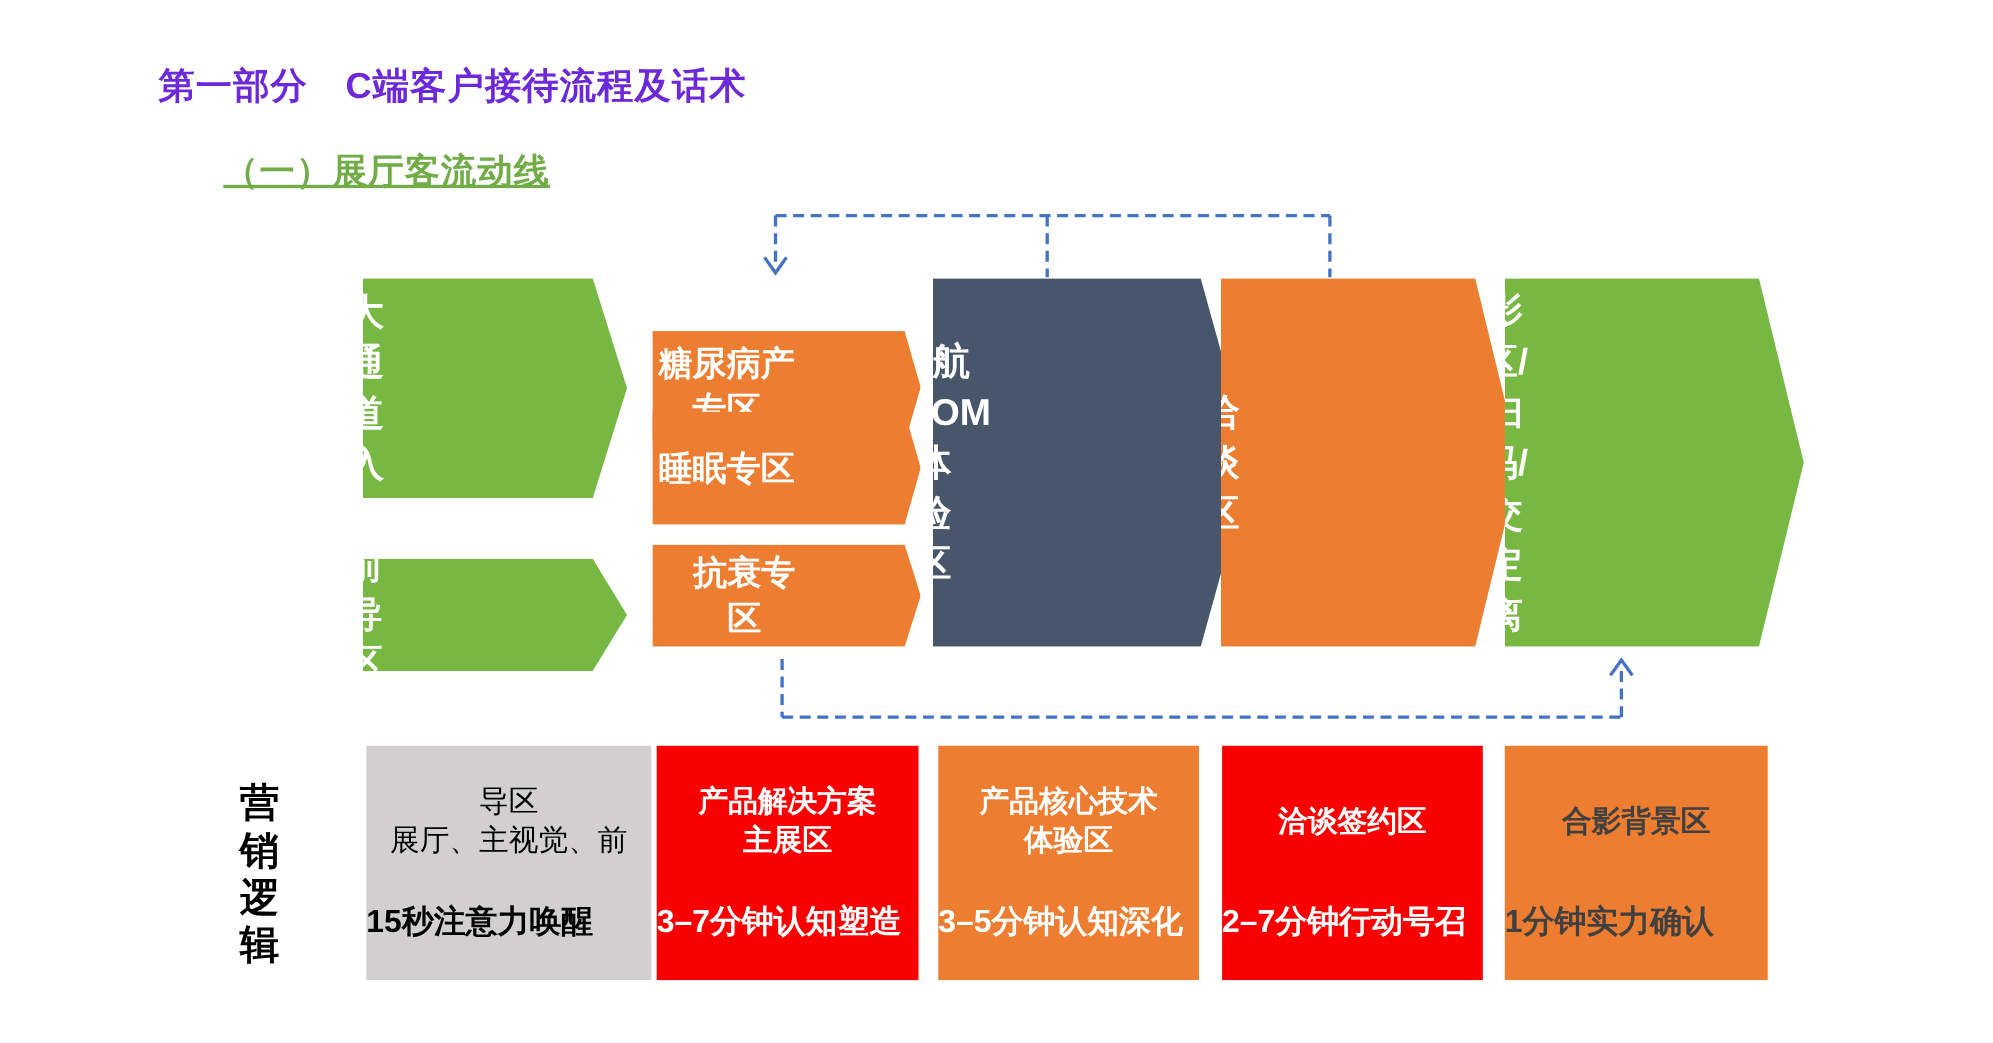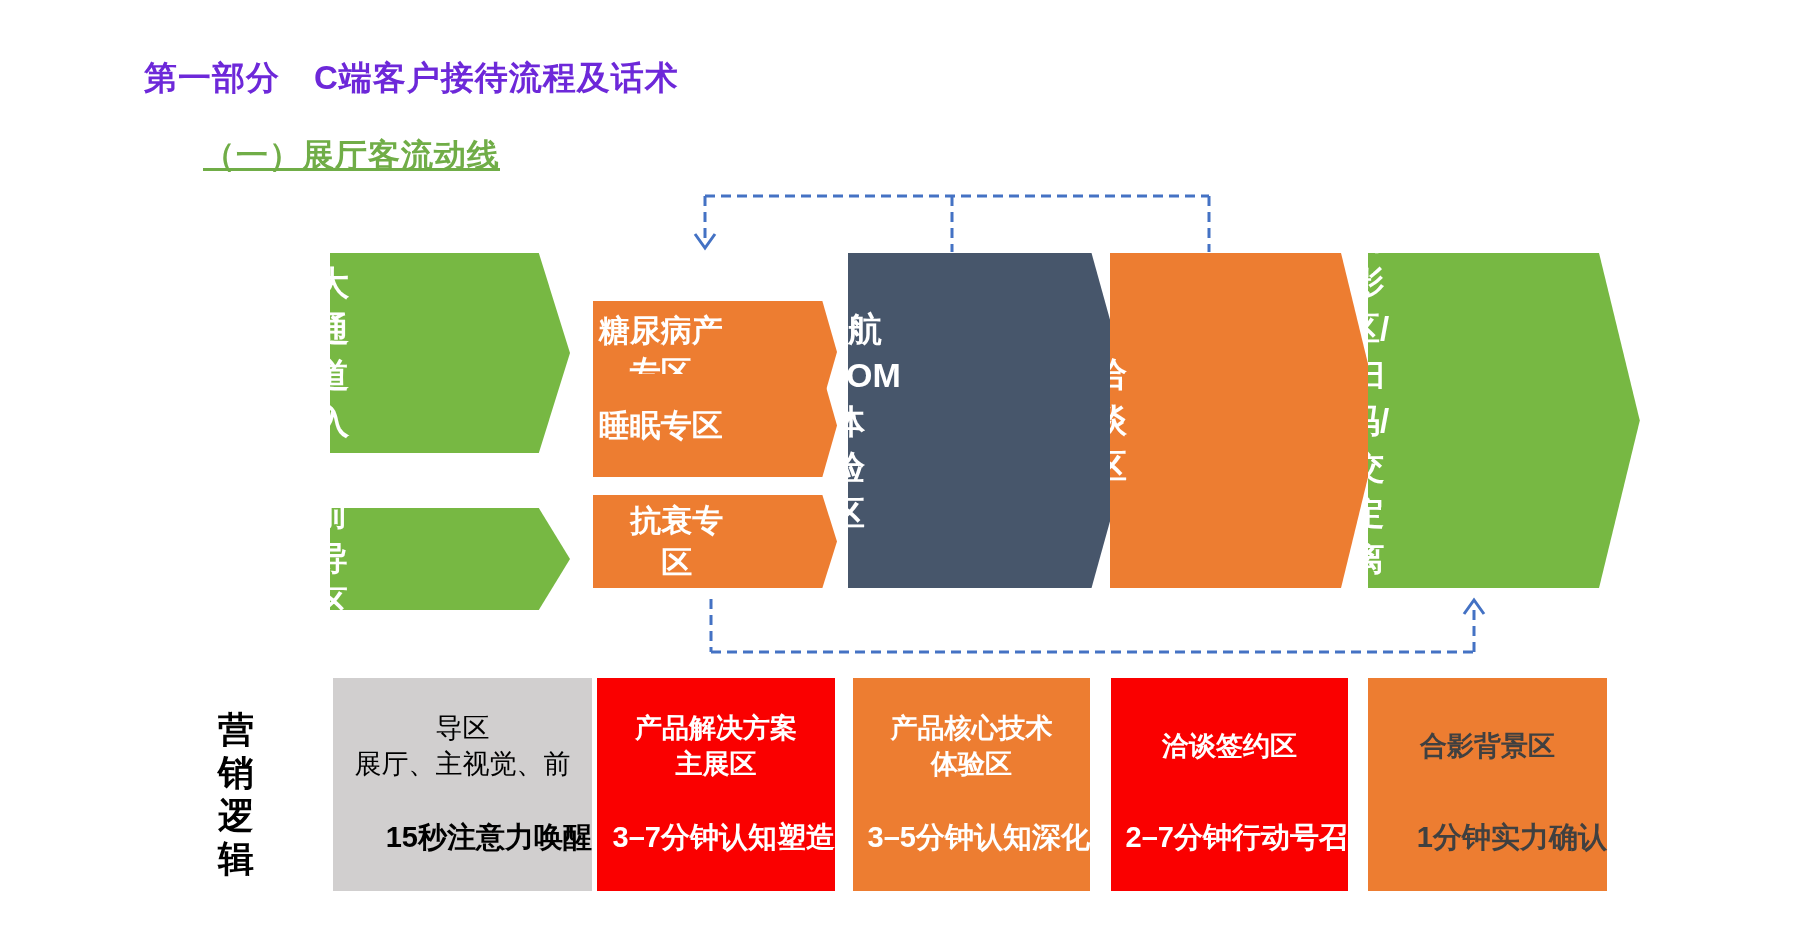--- a/index.html
+++ b/index.html
@@ -40,21 +40,21 @@
   .logic-box { position:absolute; top:678px; height:213px; }
   .lobby     { left:333px;  width:259px; color:#000; }
   .solution  { left:597px;  width:238px; color:#fff; }
   .core-tech { left:853px;  width:237px; color:#fff; }
   .signing   { left:1111px; width:237px; color:#fff;padding-left:28px; }
   .photo-bg  { left:1368px; width:239px; color:#404040; }
   .lg-title { position:absolute; left:4px; right:4px; top:22px; height:92px;
               display:flex; flex-direction:column; justify-content:center;
               font-size:27px; line-height:36px; text-align:center; font-weight:bold; }
   .lobby .lg-title { font-weight:400; }
-  .lg-duration { position:absolute; left:0; right:0; top:140px; text-align:right;
+  .lg-duration { position:absolute; left:0; right:0; top:140px; text-align:left;
                  font-size:29px; font-weight:bold; }
 
   .overlay { position:absolute; left:0; top:0; pointer-events:none; }
 </style>
 </head>
 <body>
 
 <div class="canvas">
 
   <div class="part-title" style="color: #6d28d9;">第一部分　C端客户接待流程及话术</div>

